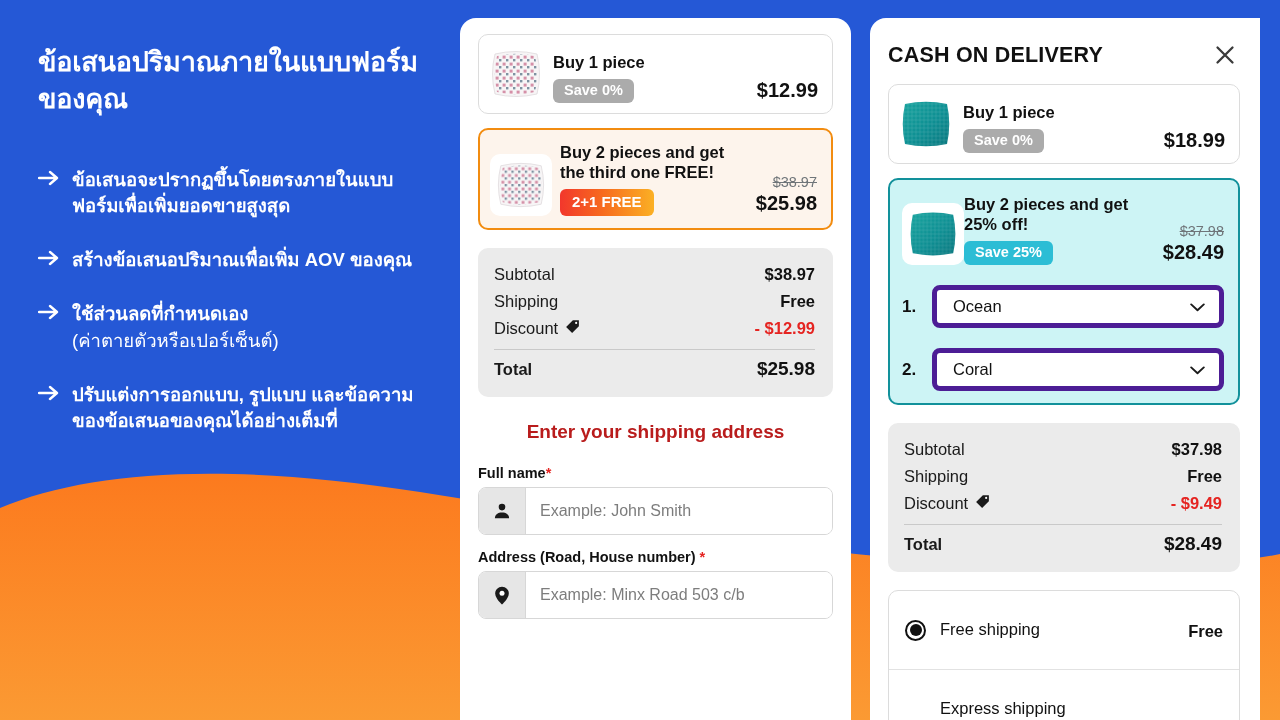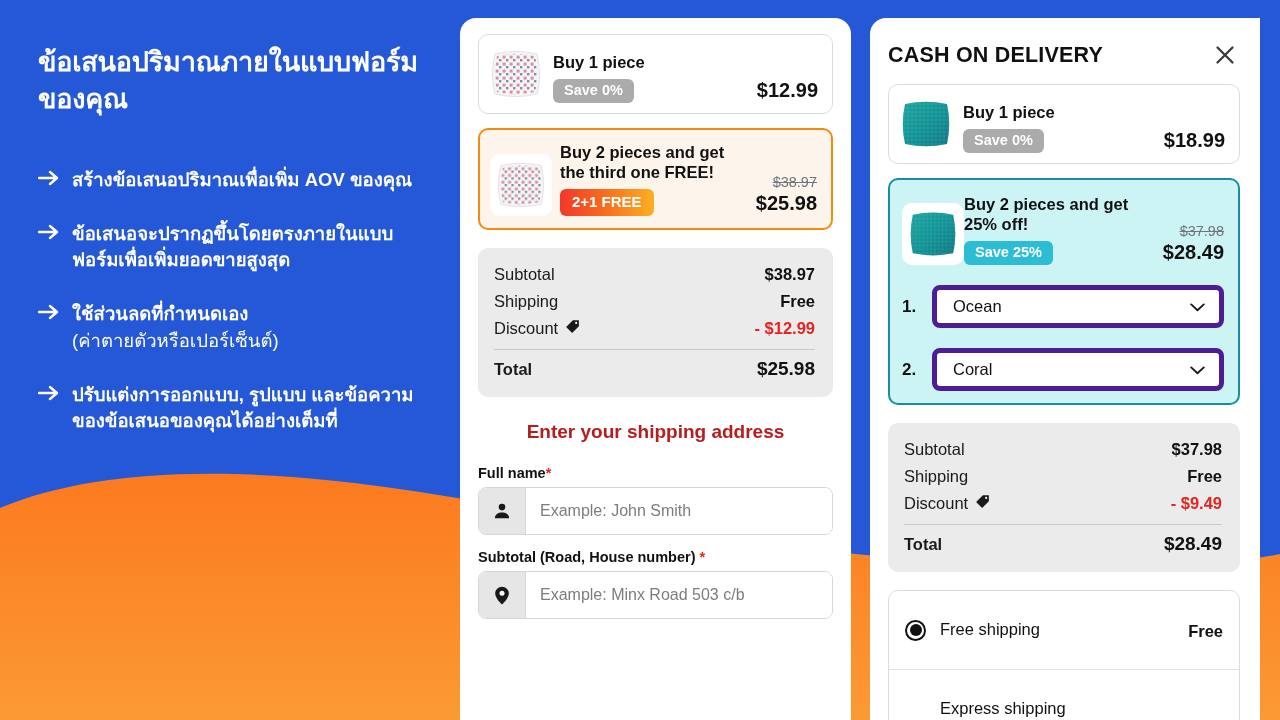--- a/index.html
+++ b/index.html
@@ -211,30 +211,30 @@
     <h1 id="promo-title">ข้อเสนอปริมาณภายในแบบฟอร์มของคุณ</h1>
 
     <div id="promo-list">
 
       <div class="promo-item">
         <span class="promo-arrow">
           <svg width="22" height="16" viewBox="0 0 22 16">
               <path d="M1 8 H18 M12 2 L19 8 L12 14" stroke="#fff" stroke-width="2.4" fill="none" stroke-linecap="round" stroke-linejoin="round"></path>
             </svg>
         </span>
-        <span class="promo-text">สร้างข้อเสนอปริมาณเพื่อเพิ่ม AOV ของคุณ</span>
+        <span class="promo-text">ข้อเสนอจะปรากฏขึ้นโดยตรงภายในแบบฟอร์มเพื่อเพิ่มยอดขายสูงสุด</span>
       </div>
 
       <div class="promo-item">
         <span class="promo-arrow">
           <svg width="22" height="16" viewBox="0 0 22 16">
               <path d="M1 8 H18 M12 2 L19 8 L12 14" stroke="#fff" stroke-width="2.4" fill="none" stroke-linecap="round" stroke-linejoin="round"></path>
             </svg>
         </span>
-        <span class="promo-text">ข้อเสนอจะปรากฏขึ้นโดยตรงภายในแบบฟอร์มเพื่อเพิ่มยอดขายสูงสุด</span>
+        <span class="promo-text">สร้างข้อเสนอปริมาณเพื่อเพิ่ม AOV ของคุณ</span>
       </div>
 
       <div class="promo-item">
         <span class="promo-arrow">
           <svg width="22" height="16" viewBox="0 0 22 16">
               <path d="M1 8 H18 M12 2 L19 8 L12 14" stroke="#fff" stroke-width="2.4" fill="none" stroke-linecap="round" stroke-linejoin="round"></path>
             </svg>
         </span>
         <span class="promo-text">
           <span>ใช้ส่วนลดที่กำหนดเอง</span>
@@ -335,21 +335,21 @@
               <circle cx="9" cy="5.1" r="3.3" fill="#1a1a1a"></circle>
               <path d="M1.9 16.2c0-3.9 3.2-5.7 7.1-5.7s7.1 1.8 7.1 5.7z" fill="#1a1a1a"></path>
             </svg>
         </span>
         <input class="input-box" type="text" placeholder="Example: John Smith" style="">
       </div>
     </div>
 
     <div class="field">
       <div class="field-label">
-        <span>Subtotal (Road, House number)</span> <span class="req">*</span>
+        <span>Address (Road, House number)</span> <span class="req">*</span>
       </div>
       <div class="input-shell">
         <span class="input-icon">
           <svg width="16" height="19" viewBox="0 0 16 19">
               <path d="M8 0.7C4.2 0.7 1.2 3.7 1.2 7.4c0 5 6.8 11 6.8 11s6.8-6 6.8-11C14.8 3.7 11.8 0.7 8 0.7z" fill="#1a1a1a"></path>
               <circle cx="8" cy="7.3" r="2.5" fill="#fff"></circle>
             </svg>
         </span>
         <input class="input-box" type="text" placeholder="Example: Minx Road 503 c/b" style="">
       </div>

